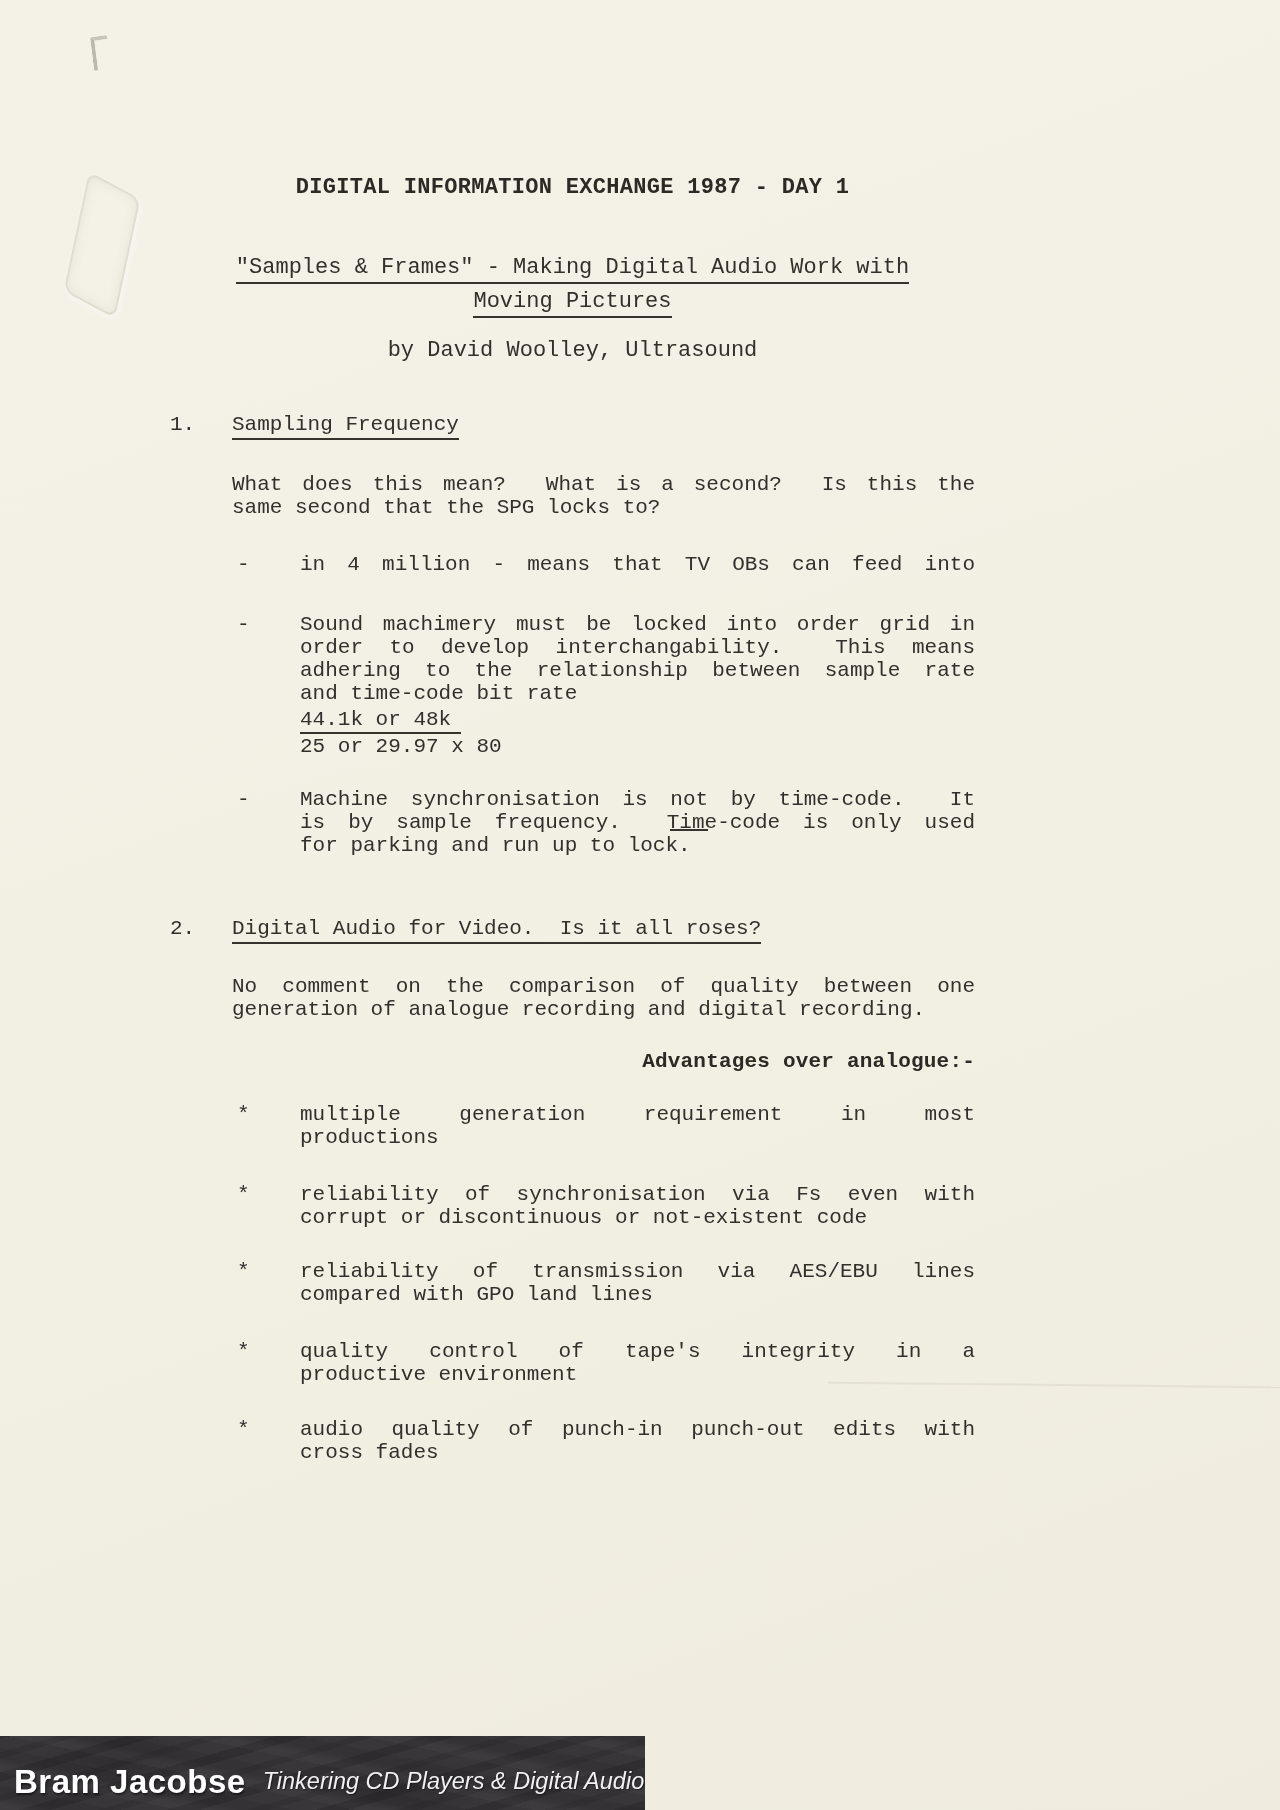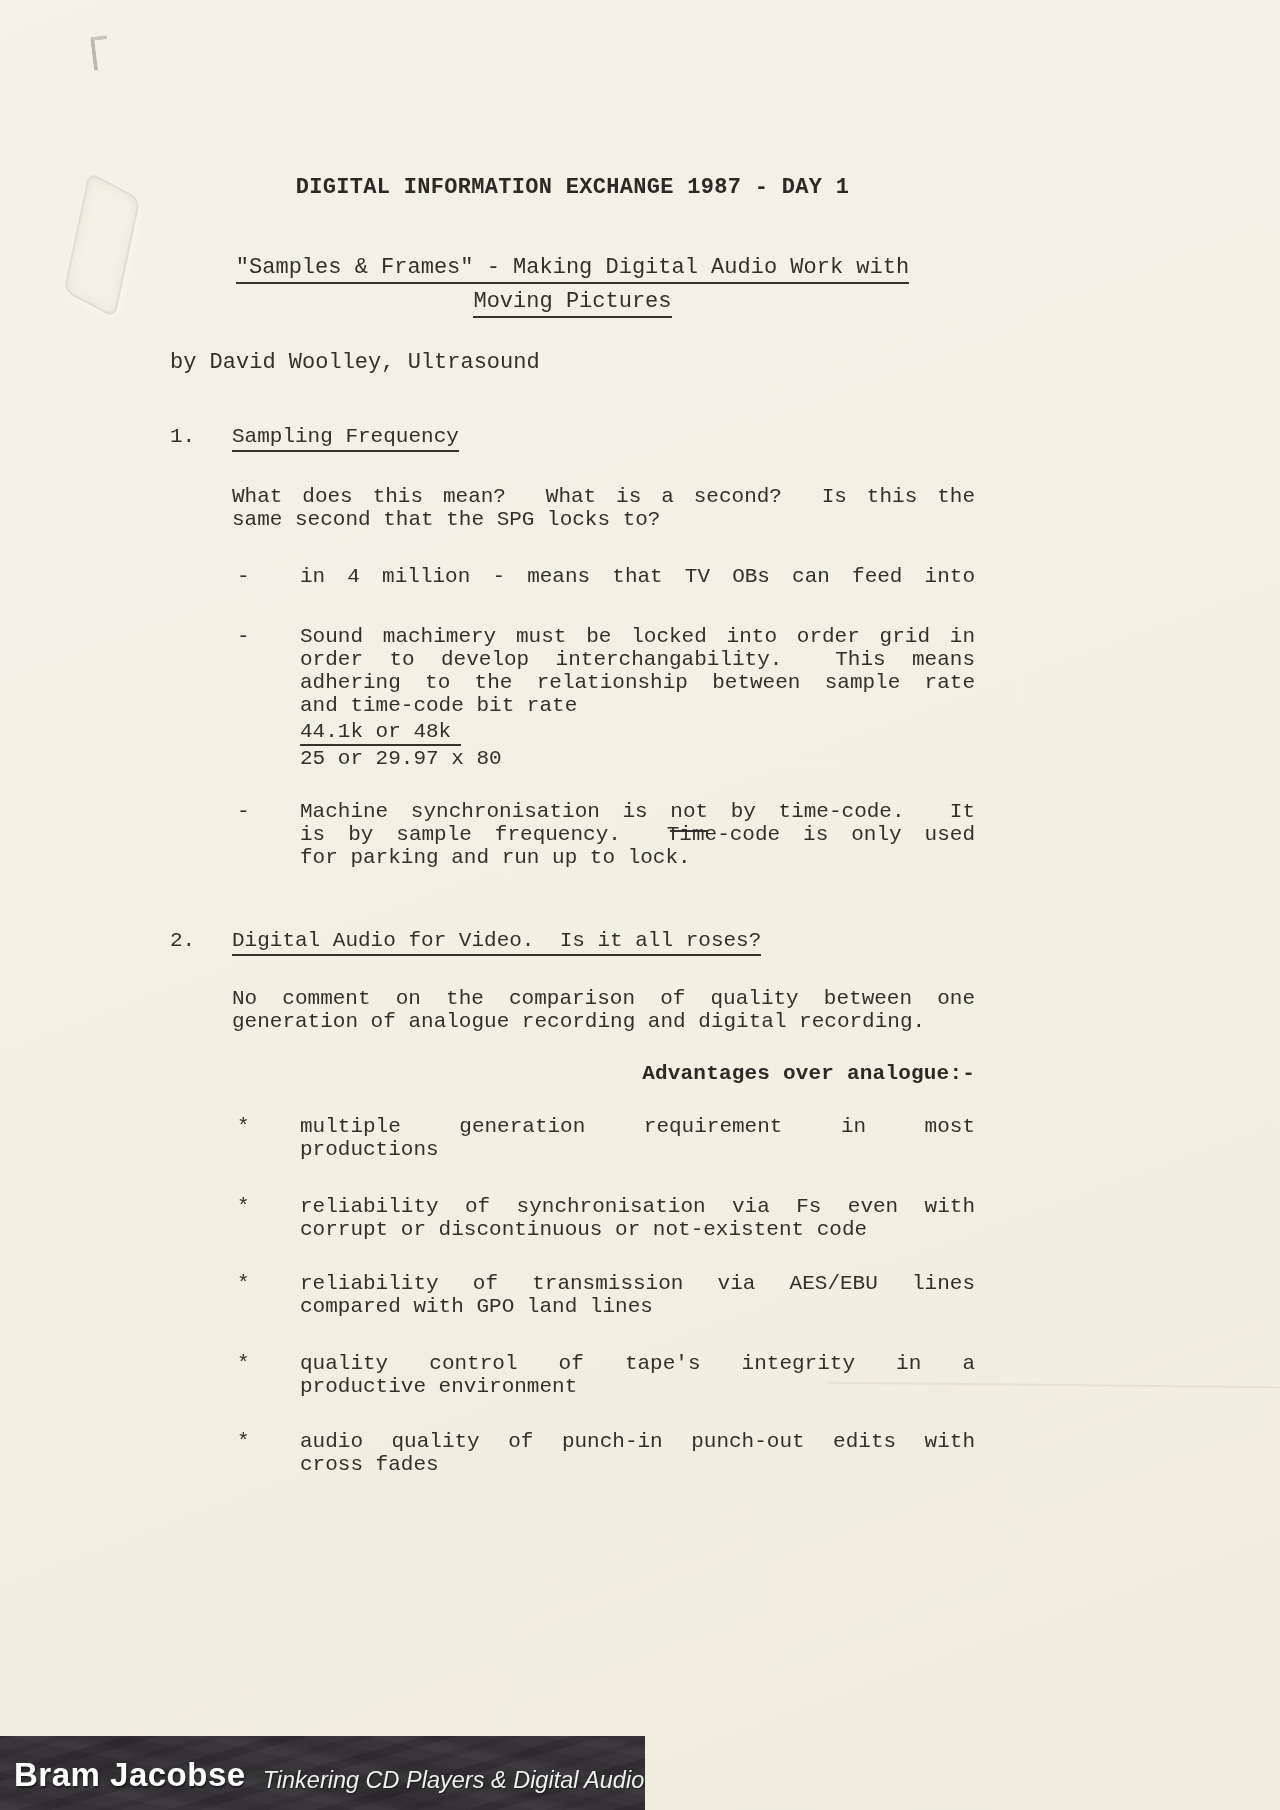--- a/index.html
+++ b/index.html
@@ -16,21 +16,21 @@
     border:2px solid rgba(125,117,99,.16);transform:rotate(12deg) skewY(16deg);
     border-radius:10px;box-shadow:inset 0 0 10px rgba(125,117,99,.10), 2px 2px 8px rgba(255,255,255,.55);}
   .fold-line{position:absolute;left:828px;top:1384px;width:452px;height:2px;
     background:rgba(125,117,99,.10);transform:rotate(.6deg);}
 
   .content{position:absolute;left:170px;top:0;width:805px;font-size:21px;line-height:23px;}
   .title{margin-top:176px;text-align:center;font-weight:700;font-size:22px;letter-spacing:.3px;color:#2c2a25;}
   .subline{text-align:center;font-size:22px;line-height:26px;}
   .sub1{margin-top:56px;}
   .sub2{margin-top:8px;}
-  .byline{margin-top:36px;font-size:22px;}
+  .byline{margin-top:24px;text-align:center;font-size:22px;}
   .ul{border-bottom:2px solid #36332c;padding-bottom:2px;}
 
   .h-row{display:flex;}
   .h1row{margin-top:51px;}
   .h2row{margin-top:60px;}
   .h-num{width:62px;flex:none;}
 
   .para{margin-left:62px;width:743px;}
   .para1{margin-top:33px;}
   .para2{margin-top:31px;}
@@ -41,33 +41,33 @@
   .bullet{display:flex;padding-left:67px;}
   .marker{width:63px;flex:none;}
   .b-text{width:675px;flex:none;}
   .b1{margin-top:34px;}
   .b2{margin-top:37px;}
   .b3{margin-top:30px;}
 
   .frac-num{margin-top:3px;}
   .ul-frac{border-bottom:2px solid #36332c;padding-bottom:1px;padding-right:10px;}
   .frac-den{margin-top:4px;}
-  .ul-word{border-bottom:2px solid #36332c;padding-bottom:7px;}
+  .ul-word{border-bottom:2px solid #36332c;padding-bottom:18px;}
 
   .adv{margin-top:29px;margin-left:62px;font-weight:700;letter-spacing:.2px;color:#2c2a25;text-align:right;}
   .star1{margin-top:30px;}
   .star2{margin-top:34px;}
   .star3{margin-top:31px;}
   .star4{margin-top:34px;}
   .star5{margin-top:32px;}
 
   
   .banner{position:absolute;left:0;top:1736px;width:645px;height:74px;
-    background:#39363a;box-sizing:border-box;display:flex;align-items:flex-end;
-    padding:17px 0 16px 14px;font-family:"Liberation Sans",sans-serif;overflow:hidden;}
+    background:#39363a;box-sizing:border-box;display:flex;align-items:center;
+    padding:17px 0 0 14px;font-family:"Liberation Sans",sans-serif;overflow:hidden;}
   .banner-texture{position:absolute;inset:0;pointer-events:none;opacity:.85;
     background:
       repeating-linear-gradient(-16deg, rgba(0,0,0,.16) 0 9px, rgba(0,0,0,0) 9px 22px, rgba(0,0,0,.10) 22px 28px, rgba(0,0,0,0) 28px 41px),
       repeating-linear-gradient(12deg, rgba(255,255,255,.03) 0 6px, rgba(0,0,0,.08) 14px 24px, rgba(0,0,0,0) 24px 37px),
       radial-gradient(ellipse 120px 40px at 18% 35%, rgba(0,0,0,.18), rgba(0,0,0,0) 70%),
       radial-gradient(ellipse 140px 44px at 62% 70%, rgba(0,0,0,.15), rgba(0,0,0,0) 70%);}
   .brand{position:relative;font-size:33px;font-weight:700;color:#ffffff;letter-spacing:.5px;
     text-shadow:1px 2px 2px rgba(0,0,0,.5);}
   .tagline{position:relative;font-size:23.5px;font-style:italic;color:#f1f1f1;margin-left:17px;
     text-shadow:1px 1px 1px rgba(0,0,0,.45);}

